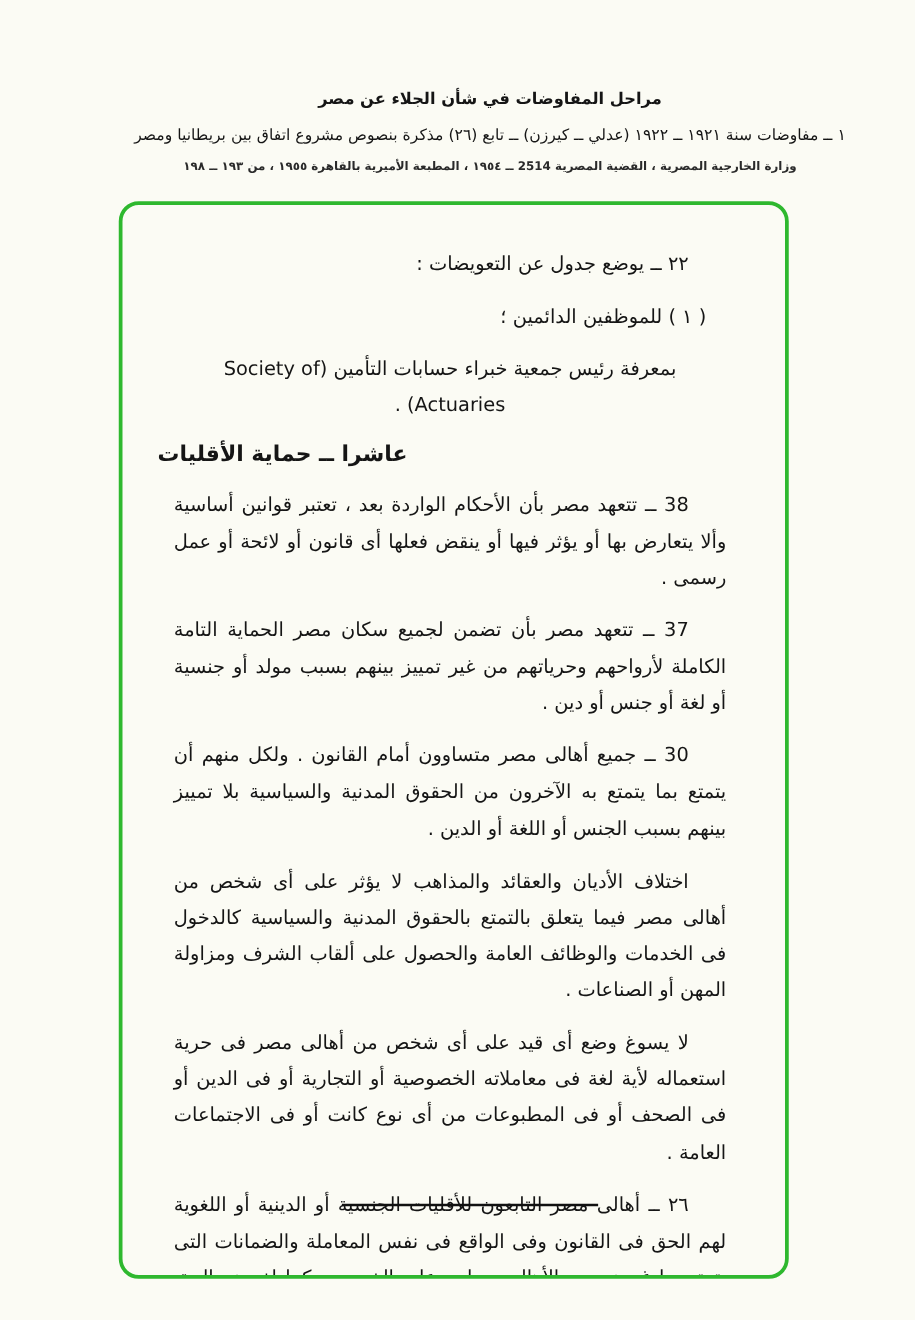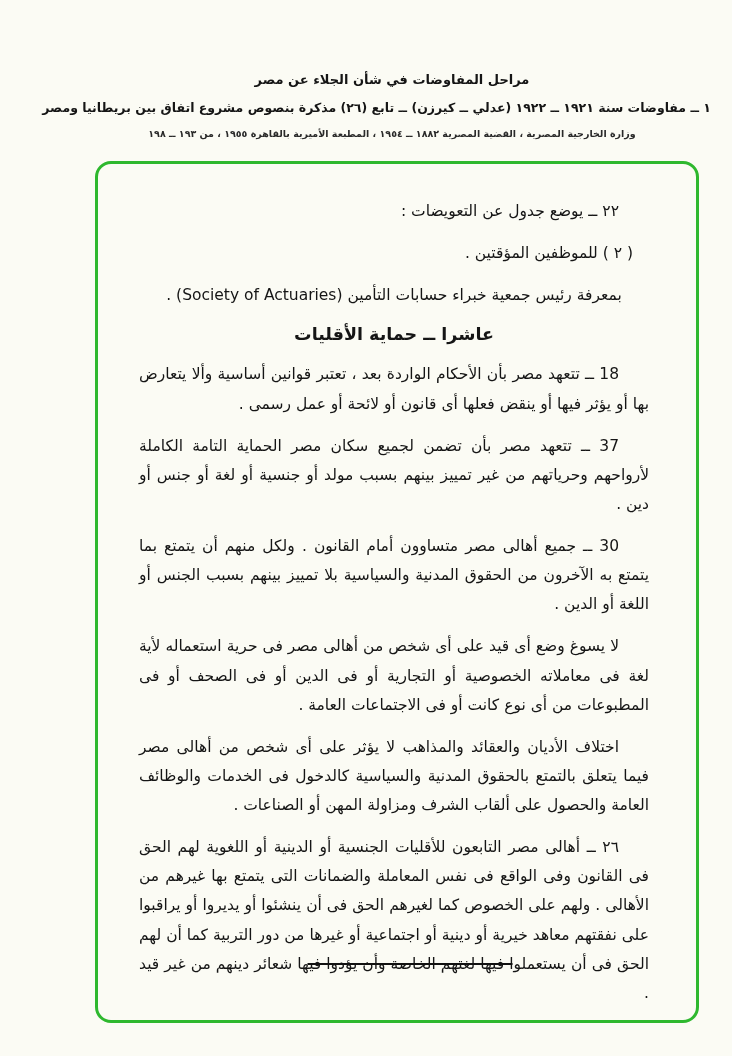--- a/index.html
+++ b/index.html
@@ -17,35 +17,35 @@
     direction: rtl;
   }
   .title {
     font-size: 13px;
     font-weight: bold;
     letter-spacing: 1px;
     margin-bottom: 13px;
   }
   .subtitle {
     font-size: 12.5px;
-    font-weight: bold;
+    font-weight: normal;
     margin-bottom: 7px;
     padding: 0 8px;
     white-space: nowrap;
   }
   .source {
     font-size: 9.5px;
     font-weight: bold;
     color: #2a2a2a;
   }
   .green-box {
     position: absolute;
     left: 56px;
     top: 122px;
-    width: 604px;
+    width: 536px;
     height: 862px;
     border: 3px solid var(--border-green, #2eb82e);
     border-radius: 16px;
     padding: 20px 34px 0 28px;
     direction: rtl;
     text-align: justify;
     overflow: hidden;
   }
   .para {
     font-size: 15.5px;
@@ -55,21 +55,21 @@
   .indent { text-indent: 30px; }
   .sub {
     text-indent: 16px;
     margin-bottom: 5px;
     text-align: right;
   }
   .note { text-align: center; }
   .section-heading {
     font-size: 17.5px;
     font-weight: bold;
-    text-align: center;
+    text-align: left;
     margin: 14px 0 16px 0;
   }
   .divider {
     position: absolute;
     bottom: 42px;
     left: 50%;
     transform: translateX(-50%);
     width: 205px;
     border-top: 2px solid #111;
   }
@@ -84,35 +84,35 @@
   }
 </style>
 </head>
 <body>
 
 <div class="page">
 
   <div class="header">
     <div class="title">مراحل المفاوضات في شأن الجلاء عن مصر</div>
     <div class="subtitle">١ ــ مفاوضات سنة ١٩٢١ ــ ١٩٢٢ (عدلي ــ كيرزن) ــ تابع (٢٦) مذكرة بنصوص مشروع اتفاق بين بريطانيا ومصر</div>
-    <div class="source">وزارة الخارجية المصرية ، القضية المصرية ١٨٨٢ ــ ١٩٥٤ ، المطبعة الأميرية بالقاهرة ١٩٥٥ ، من ١٩٣ ــ ١٩٨</div>
+    <div class="source">وزارة الخارجية المصرية ، القضية المصرية 2514 ــ ١٩٥٤ ، المطبعة الأميرية بالقاهرة ١٩٥٥ ، من ١٩٣ ــ ١٩٨</div>
   </div>
 
   <div class="green-box">
     <p class="para indent">٢٢ ــ يوضع جدول عن التعويضات :</p>
-    <p class="para sub">( ٢ ) للموظفين المؤقتين .</p>
+    <p class="para sub">( ١ ) للموظفين الدائمين ؛</p>
     <p class="para note">بمعرفة رئيس جمعية خبراء حسابات التأمين (Society of Actuaries) .</p>
 
     <h2 class="section-heading">عاشرا ــ حماية الأقليات</h2>
 
-    <p class="para indent">18 ــ تتعهد مصر بأن الأحكام الواردة بعد ، تعتبر قوانين أساسية وألا يتعارض بها أو يؤثر فيها أو ينقض فعلها أى قانون أو لائحة أو عمل رسمى .</p>
+    <p class="para indent">38 ــ تتعهد مصر بأن الأحكام الواردة بعد ، تعتبر قوانين أساسية وألا يتعارض بها أو يؤثر فيها أو ينقض فعلها أى قانون أو لائحة أو عمل رسمى .</p>
     <p class="para indent">37 ــ تتعهد مصر بأن تضمن لجميع سكان مصر الحماية التامة الكاملة لأرواحهم وحرياتهم من غير تمييز بينهم بسبب مولد أو جنسية أو لغة أو جنس أو دين .</p>
     <p class="para indent">30 ــ جميع أهالى مصر متساوون أمام القانون . ولكل منهم أن يتمتع بما يتمتع به الآخرون من الحقوق المدنية والسياسية بلا تمييز بينهم بسبب الجنس أو اللغة أو الدين .</p>
+    <p class="para indent">اختلاف الأديان والعقائد والمذاهب لا يؤثر على أى شخص من أهالى مصر فيما يتعلق بالتمتع بالحقوق المدنية والسياسية كالدخول فى الخدمات والوظائف العامة والحصول على ألقاب الشرف ومزاولة المهن أو الصناعات .</p>
     <p class="para indent">لا يسوغ وضع أى قيد على أى شخص من أهالى مصر فى حرية استعماله لأية لغة فى معاملاته الخصوصية أو التجارية أو فى الدين أو فى الصحف أو فى المطبوعات من أى نوع كانت أو فى الاجتماعات العامة .</p>
-    <p class="para indent">اختلاف الأديان والعقائد والمذاهب لا يؤثر على أى شخص من أهالى مصر فيما يتعلق بالتمتع بالحقوق المدنية والسياسية كالدخول فى الخدمات والوظائف العامة والحصول على ألقاب الشرف ومزاولة المهن أو الصناعات .</p>
     <p class="para indent">٢٦ ــ أهالى مصر التابعون للأقليات الجنسية أو الدينية أو اللغوية لهم الحق فى القانون وفى الواقع فى نفس المعاملة والضمانات التى يتمتع بها غيرهم من الأهالى . ولهم على الخصوص كما لغيرهم الحق فى أن ينشئوا أو يديروا أو يراقبوا على نفقتهم معاهد خيرية أو دينية أو اجتماعية أو غيرها من دور التربية كما أن لهم الحق فى أن يستعملوا فيها لغتهم الخاصة وأن يؤدوا فيها شعائر دينهم من غير قيد .</p>
 
     <div class="divider"></div>
   </div>
 
   <div class="page-dot"></div>
 
 </div>
 
 </body></html>

